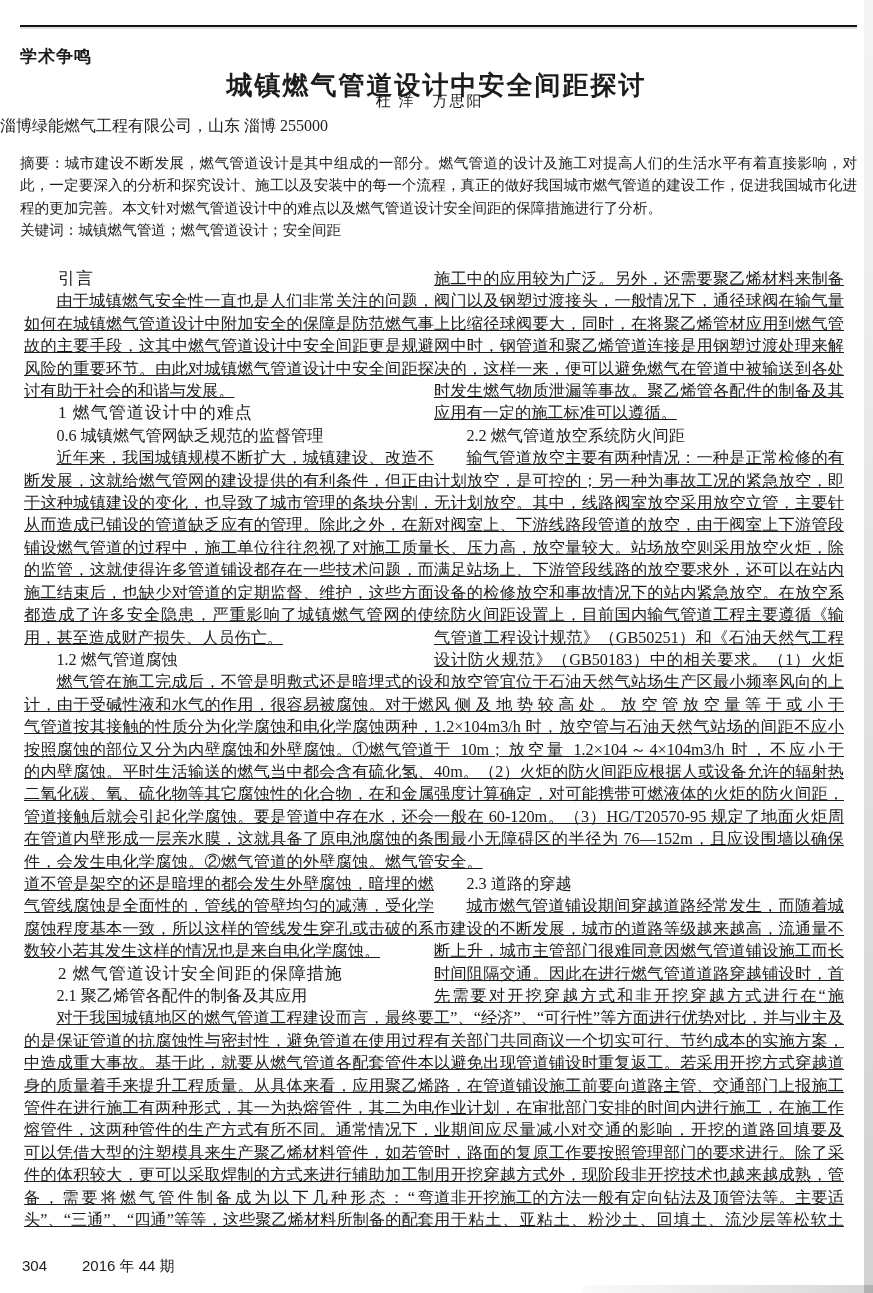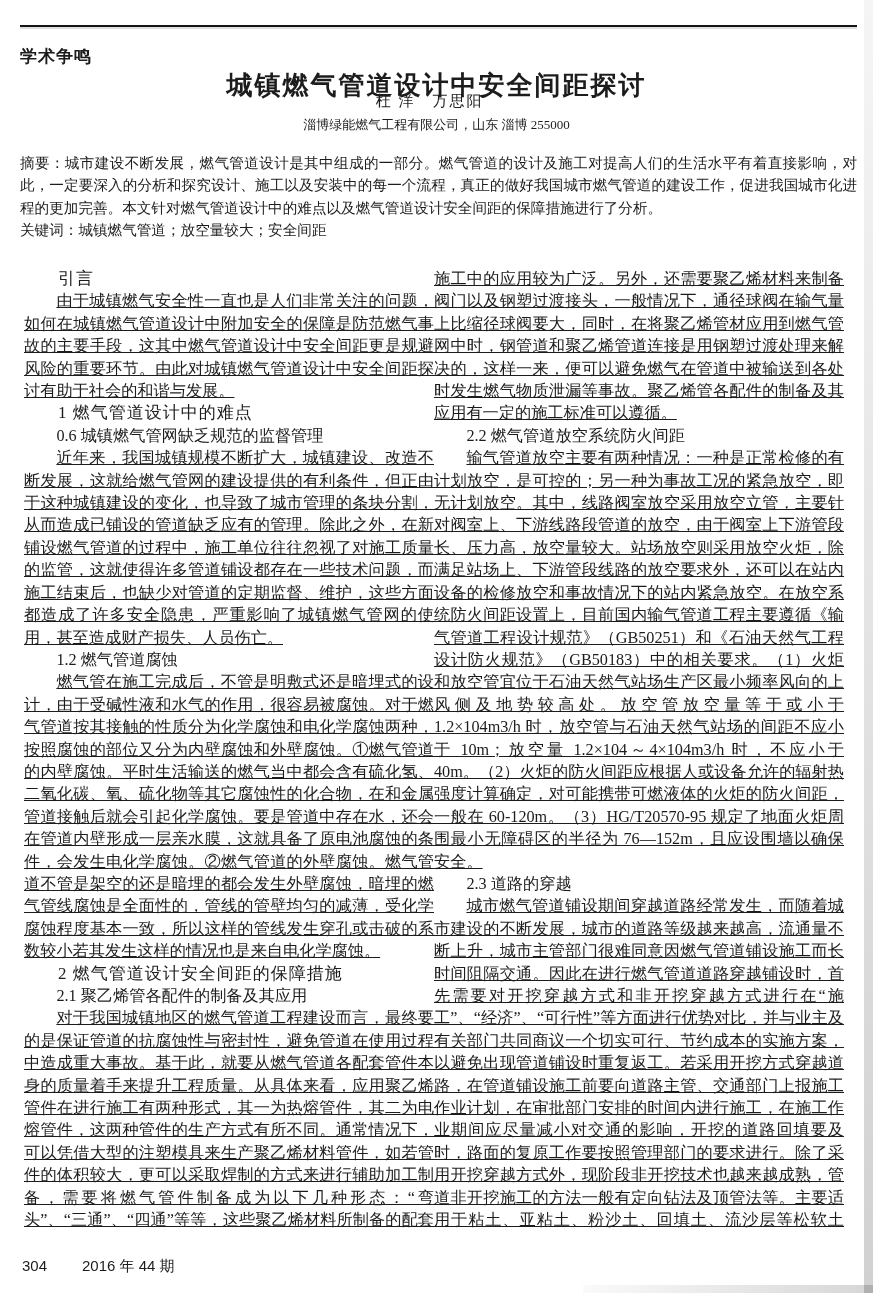--- a/index.html
+++ b/index.html
@@ -27,21 +27,21 @@
   .article-title {
     position:absolute; left:0; top:52px; width:873px;
     text-align:center; font-size:26px; font-weight:bold; letter-spacing:2px;margin-top:16px;
   }
   .article-authors {
     position:absolute; left:0; top:92px; width:859px;
     text-align:center; font-size:15px; letter-spacing:2px;
   }
   .article-affiliation {
     position:absolute; left:0; top:116px; width:873px;
-    text-align:center; font-size:13px;
+    text-align:left; font-size:16px;
   }
 
   .front-matter {
     position:absolute; left:20px; top:152px; width:837px;
     font-size:14.6px; line-height:22.4px; text-align:justify;
   }
   .front-matter p { margin:0; }
   .meta-row span + span { margin-left:50px; }
 
   .columns {
@@ -81,21 +81,21 @@
 
   <div class="masthead">学术争鸣</div>
   <div class="header-rule"></div>
 
   <div class="article-title">城镇燃气管道设计中安全间距探讨</div>
   <div class="article-authors">杜 洋　万思阳</div>
   <div class="article-affiliation">淄博绿能燃气工程有限公司，山东 淄博 255000</div>
 
   <div class="front-matter">
     <p>摘要：城市建设不断发展，燃气管道设计是其中组成的一部分。燃气管道的设计及施工对提高人们的生活水平有着直接影响，对此，一定要深入的分析和探究设计、施工以及安装中的每一个流程，真正的做好我国城市燃气管道的建设工作，促进我国城市化进程的更加完善。本文针对燃气管道设计中的难点以及燃气管道设计安全间距的保障措施进行了分析。</p>
-    <p>关键词：城镇燃气管道；放空量较大；安全间距</p>
+    <p>关键词：城镇燃气管道；燃气管道设计；安全间距</p>
   </div>
 
   <div class="columns">
     <div class="col">
       <p class="sec-h1">引言</p>
       <p class="body-para">由于城镇燃气安全性一直也是人们非常关注的问题，如何在城镇燃气管道设计中附加安全的保障是防范燃气事故的主要手段，这其中燃气管道设计中安全间距更是规避风险的重要环节。由此对城镇燃气管道设计中安全间距探讨有助于社会的和谐与发展。</p>
       <p class="sec-h1">1 燃气管道设计中的难点</p>
       <p class="sec-h2">0.6 城镇燃气管网缺乏规范的监督管理</p>
       <p class="body-para">近年来，我国城镇规模不断扩大，城镇建设、改造不断发展，这就给燃气管网的建设提供的有利条件，但正由于这种城镇建设的变化，也导致了城市管理的条块分割，从而造成已铺设的管道缺乏应有的管理。除此之外，在新铺设燃气管道的过程中，施工单位往往忽视了对施工质量的监管，这就使得许多管道铺设都存在一些技术问题，而施工结束后，也缺少对管道的定期监督、维护，这些方面都造成了许多安全隐患，严重影响了城镇燃气管网的使用，甚至造成财产损失、人员伤亡。</p>
       <p class="sec-h2">1.2 燃气管道腐蚀</p>

